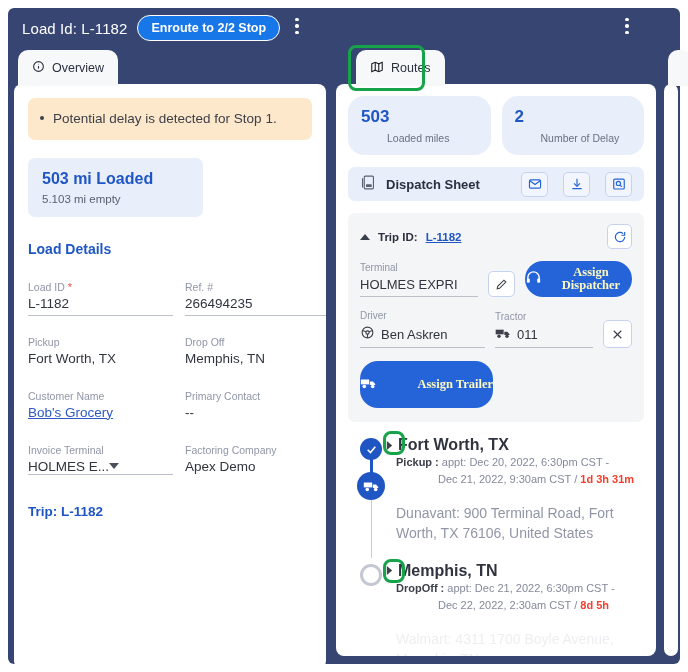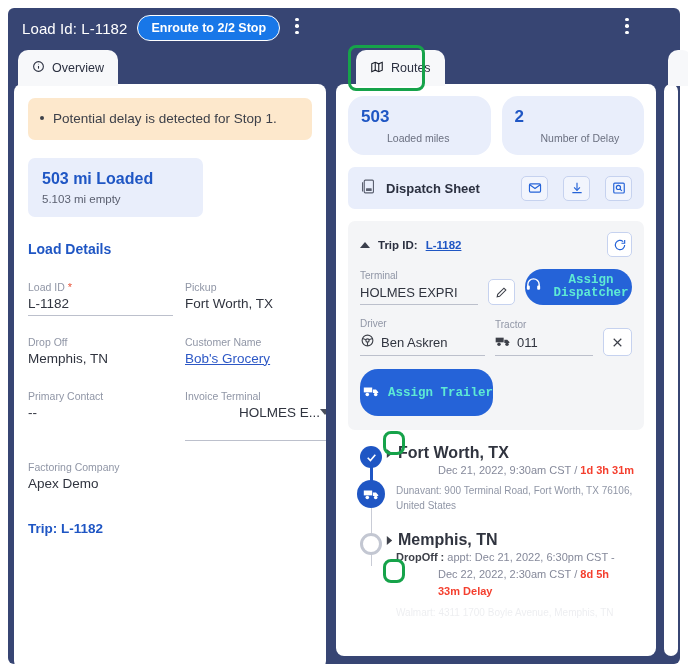--- a/index.html
+++ b/index.html
@@ -173,22 +173,22 @@
     font-size: 13.5px; color: #30343f;
     padding-bottom: 4px;
     white-space: nowrap;
   }
   .underlined { border-bottom: 1px solid #bcc0cc; }
   .field-link {
     font-size: 13.5px; color: #2d58c6;
     text-decoration: underline; cursor: pointer;
   }
   .field-select {
-    display: flex; align-items: flex-end; justify-content: flex-end;
-    border-bottom: 1px solid #bcc0cc; padding-bottom: 20px;
+    display: flex; align-items: flex-end; justify-content: flex-start;
+    border-bottom: 1px solid #bcc0cc; padding-bottom: 0;
   }
   .caret-down {
     width: 0; height: 0;
     border-left: 5px solid transparent;
     border-right: 5px solid transparent;
     border-top: 6px solid #4a4f5c;
     margin-bottom: 5px;
   }
   .trip-link {
     margin-top: 26px;
@@ -203,21 +203,21 @@
     background: #e9eefb; border-radius: 16px;
     padding: 11px 13px; flex: 1;
   }
   .rstat-num {
     font-size: 17px; font-weight: bold; color: #1f56c4; margin-bottom: 5px;
   }
   .rstat-label { font-size: 10.5px; color: #6b7080; white-space: nowrap; padding-left: 26px; }
 
   .dispatch-bar {
     background: #e9eefb; border-radius: 7px;
-    height: 42px; display: flex; align-items: center;
+    height: 34px; display: flex; align-items: center;
     padding: 0 12px; gap: 9px; margin-bottom: 12px;
   }
   .dispatch-title {
     font-size: 13px; font-weight: bold; color: #2b3040;
     flex: 1; white-space: nowrap;
   }
   .icon-btn {
     width: 27px; height: 25px;
     background: #f2f5fd; border: 1px solid #c6d2ef;
     border-radius: 5px;
@@ -266,25 +266,25 @@
     white-space: nowrap; overflow: hidden;
   }
   .sq-btn {
     width: 27px; height: 26px;
     background: #ffffff; border: 1px solid #c6d2ef;
     border-radius: 5px;
     display: flex; align-items: center; justify-content: center;
     cursor: pointer; flex: 0 0 auto;
   }
   .blue-btn {
-    background: #2563d8; color: #5eead4;
+    background: #2563d8; color: #fef9c3;
     border-radius: 18px; border: none;
-    display: flex; align-items: center; justify-content: flex-end;
+    display: flex; align-items: center; justify-content: space-between;
     gap: 8px; cursor: pointer;
-    font-family: Liberation Mono, monospace;
+    font-family: Liberation Serif, serif;
   }
   .assign-dispatcher {
     width: 150px; height: 36px;
     font-size: 12.5px; font-weight: bold;
     line-height: 1.05;
   }
   .assign-trailer {
     width: 133px; height: 47px;
     font-size: 12.5px; font-weight: bold;
   }
@@ -332,22 +332,22 @@
     font-size: 11px; color: #85899a;
     line-height: 1.55; white-space: nowrap;
   }
   .stop-line b { color: #3d4049; font-weight: bold; }
   .stop-line .red { color: #f43f2e; font-weight: bold; }
   .stop-delay {
     font-size: 11px; color: #f43f2e; font-weight: bold;
     line-height: 1.6;
   }
   .stop-addr {
-    font-size: 10px; color: #9096a6; line-height: 1.45;
-    margin-top: 5px;
+    font-size: 14px; color: #9096a6; line-height: 1.45;
+    margin-top: 15px;
   }
   .faded-addr { opacity: 0.16; }
 </style>
 </head>
 <body>
 
 <div id="root">
 
   <div class="navy-shell"></div>
 
@@ -409,20 +409,24 @@
 
       <div class="section-link">Load Details</div>
 
       <div class="field-grid">
 
         <div>
           <div class="field-label"><span>Load ID</span> <span class="req-star">*</span></div>
           <div class="field-value underlined">L-1182</div>
         </div>
 
+        <div>
+          <div class="field-label">Ref. #</div>
+          <div class="field-value underlined">266494235</div>
+        </div>
 
         <div>
           <div class="field-label">Pickup</div>
           <div class="field-value">Fort Worth, TX</div>
         </div>
 
         <div>
           <div class="field-label">Drop Off</div>
           <div class="field-value">Memphis, TN</div>
         </div>
@@ -608,20 +612,24 @@
 
           <div class="stop-title-row">
             <span class="arrow-btn">
               <svg width="9" height="11" viewBox="0 0 10 12" fill="#3d4049">
                   <path d="M2 1 L8 6 L2 11 Z"></path>
                 </svg>
             </span>
             <span class="stop-title">Fort Worth, TX</span>
           </div>
 
+          <div class="stop-line">
+            <b>Pickup :</b>
+            <span>appt: Dec 20, 2022, 6:30pm CST  -</span>
+          </div>
           <div class="stop-line" style="padding-left:42px;">
             <span>Dec 21, 2022, 9:30am CST</span>
             <span> / </span>
             <span class="red">1d 3h 31m</span>
           </div>
           <div class="stop-addr">Dunavant: 900 Terminal Road, Fort Worth, TX 76106, United States</div>
         </div>
 
         <div class="stop-block" style="margin-top:18px;">
           <span class="marker marker-empty"></span>
@@ -637,21 +645,20 @@
 
           <div class="stop-line">
             <b>DropOff :</b>
             <span>appt: Dec 21, 2022, 6:30pm CST  -</span>
           </div>
           <div class="stop-line" style="padding-left:42px;">
             <span>Dec 22, 2022, 2:30am CST</span>
             <span> / </span>
             <span class="red">8d 5h</span>
           </div>
-          <div class="stop-delay" style="padding-left:42px;">33m Delay</div>
           <div class="stop-addr faded-addr">Walmart: 4311 1700 Boyle Avenue, Memphis, TN</div>
         </div>
 
       </div>
     </div>
   </div>
 
   <div class="panel-right-edge"></div>
 
   <div class="green-ring ring-routes"></div>

